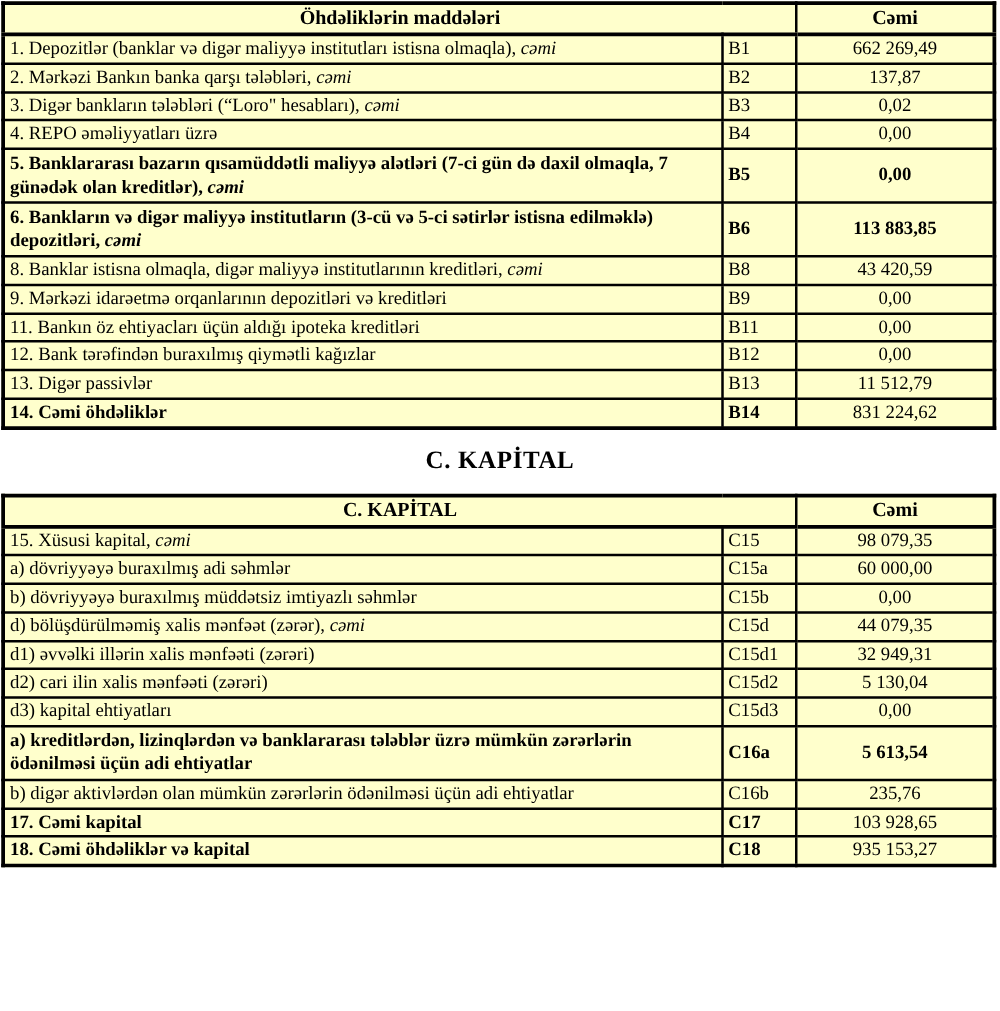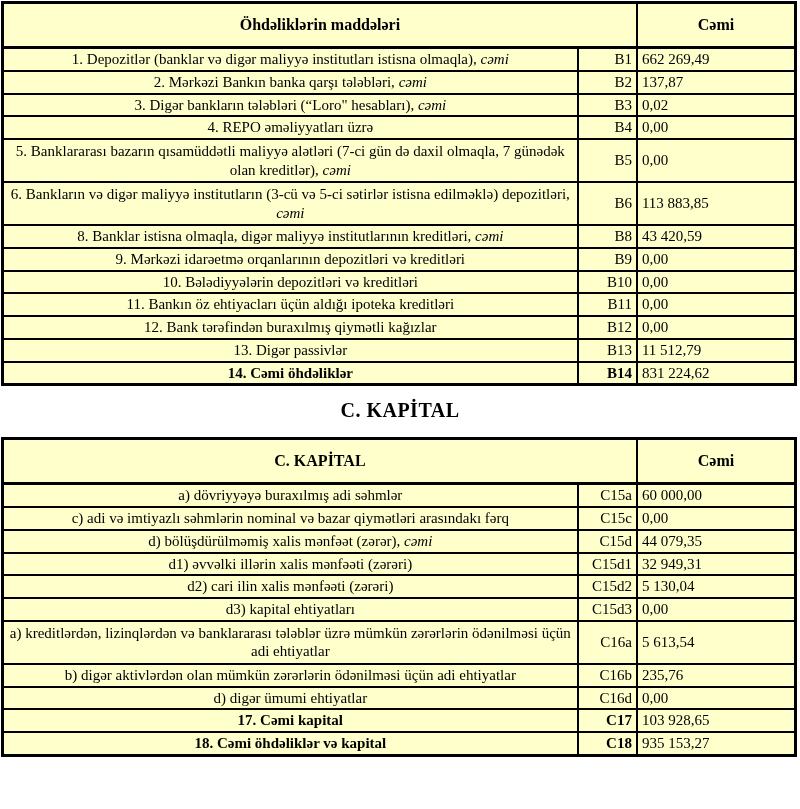--- a/index.html
+++ b/index.html
@@ -29,27 +29,27 @@
     line-height: 1.25;
     overflow: hidden;
     vertical-align: middle;
   }
   table.report thead th {
     border-bottom: 3px solid #000000;
     font-size: 16px;
     font-weight: bold;
     text-align: center;
     height: 20px;
-    padding: 11px 2px;
+    padding: 1px 2px;
   }
   table.report tbody tr { height: 22px; }
-  table.report tbody tr.tall { height: 43px; }
-  td.c-label { text-align: center; }
-  td.c-code  { text-align: right; }
-  td.c-value { text-align: left; }
+  table.report tbody tr.tall { height: 43px; font-weight: bold; }
+  td.c-label { text-align: left; }
+  td.c-code  { text-align: left; }
+  td.c-value { text-align: center; }
   td.ind1 { padding-left: 22px; margin-top: 16px; }
   td.ind2 { padding-left: 46px; }
   tr.bold-row td.c-label,
   tr.bold-row td.c-code { font-weight: bold; }
   span.it { font-style: italic; }
   .section-title {
     text-align: center;
     font-weight: bold;
     font-size: 20px;
     margin: 13px 0 15px 0;
@@ -106,25 +106,20 @@
         <td class="c-label"><span>8. Banklar istisna olmaqla, digər maliyyə institutlarının kreditləri, </span><span class="it">cəmi</span></td>
         <td class="c-code">B8</td>
         <td class="c-value">43 420,59</td>
       </tr>
       <tr>
         <td class="c-label"><span>9. Mərkəzi idarəetmə orqanlarının depozitləri və kreditləri</span></td>
         <td class="c-code">B9</td>
         <td class="c-value">0,00</td>
       </tr>
       <tr>
-        <td class="c-label"><span>10. Bələdiyyələrin depozitləri və kreditləri</span></td>
-        <td class="c-code">B10</td>
-        <td class="c-value">0,00</td>
-      </tr>
-      <tr>
         <td class="c-label"><span>11. Bankın öz ehtiyacları üçün aldığı ipoteka kreditləri</span></td>
         <td class="c-code">B11</td>
         <td class="c-value">0,00</td>
       </tr>
       <tr>
         <td class="c-label"><span>12. Bank tərəfindən buraxılmış qiymətli kağızlar</span></td>
         <td class="c-code">B12</td>
         <td class="c-value">0,00</td>
       </tr>
       <tr>
@@ -149,27 +144,32 @@
     <col style="width:158px">
   </colgroup>
   <thead>
     <tr>
       <th colspan="2">C. KAPİTAL</th>
       <th>Cəmi</th>
     </tr>
   </thead>
   <tbody>
       <tr>
+        <td class="c-label"><span>15. Xüsusi kapital, </span><span class="it">cəmi</span></td>
+        <td class="c-code">C15</td>
+        <td class="c-value">98 079,35</td>
+      </tr>
+      <tr>
         <td class="c-label ind1"><span>a) dövriyyəyə buraxılmış adi səhmlər</span></td>
         <td class="c-code">C15a</td>
         <td class="c-value">60 000,00</td>
       </tr>
       <tr>
-        <td class="c-label ind1"><span>c) adi və imtiyazlı səhmlərin nominal və bazar qiymətləri arasındakı fərq</span></td>
-        <td class="c-code">C15c</td>
+        <td class="c-label ind1"><span>b) dövriyyəyə buraxılmış müddətsiz imtiyazlı səhmlər</span></td>
+        <td class="c-code">C15b</td>
         <td class="c-value">0,00</td>
       </tr>
       <tr>
         <td class="c-label ind1"><span>d) bölüşdürülməmiş xalis mənfəət (zərər), </span><span class="it">cəmi</span></td>
         <td class="c-code">C15d</td>
         <td class="c-value">44 079,35</td>
       </tr>
       <tr>
         <td class="c-label ind2"><span>d1) əvvəlki illərin xalis mənfəəti (zərəri)</span></td>
         <td class="c-code">C15d1</td>
@@ -188,25 +188,20 @@
       <tr class="tall">
         <td class="c-label ind1"><span>a) kreditlərdən, lizinqlərdən və banklararası  tələblər üzrə mümkün zərərlərin ödənilməsi üçün adi ehtiyatlar</span></td>
         <td class="c-code">C16a</td>
         <td class="c-value">5 613,54</td>
       </tr>
       <tr>
         <td class="c-label ind1"><span>b) digər aktivlərdən olan mümkün zərərlərin ödənilməsi üçün adi ehtiyatlar</span></td>
         <td class="c-code">C16b</td>
         <td class="c-value">235,76</td>
       </tr>
-      <tr>
-        <td class="c-label ind1"><span>d) digər ümumi ehtiyatlar</span></td>
-        <td class="c-code">C16d</td>
-        <td class="c-value">0,00</td>
-      </tr>
       <tr class="bold-row">
         <td class="c-label"><span>17. Cəmi kapital</span></td>
         <td class="c-code">C17</td>
         <td class="c-value">103 928,65</td>
       </tr>
       <tr class="bold-row">
         <td class="c-label"><span>18. Cəmi öhdəliklər və kapital</span></td>
         <td class="c-code">C18</td>
         <td class="c-value">935 153,27</td>
       </tr>

